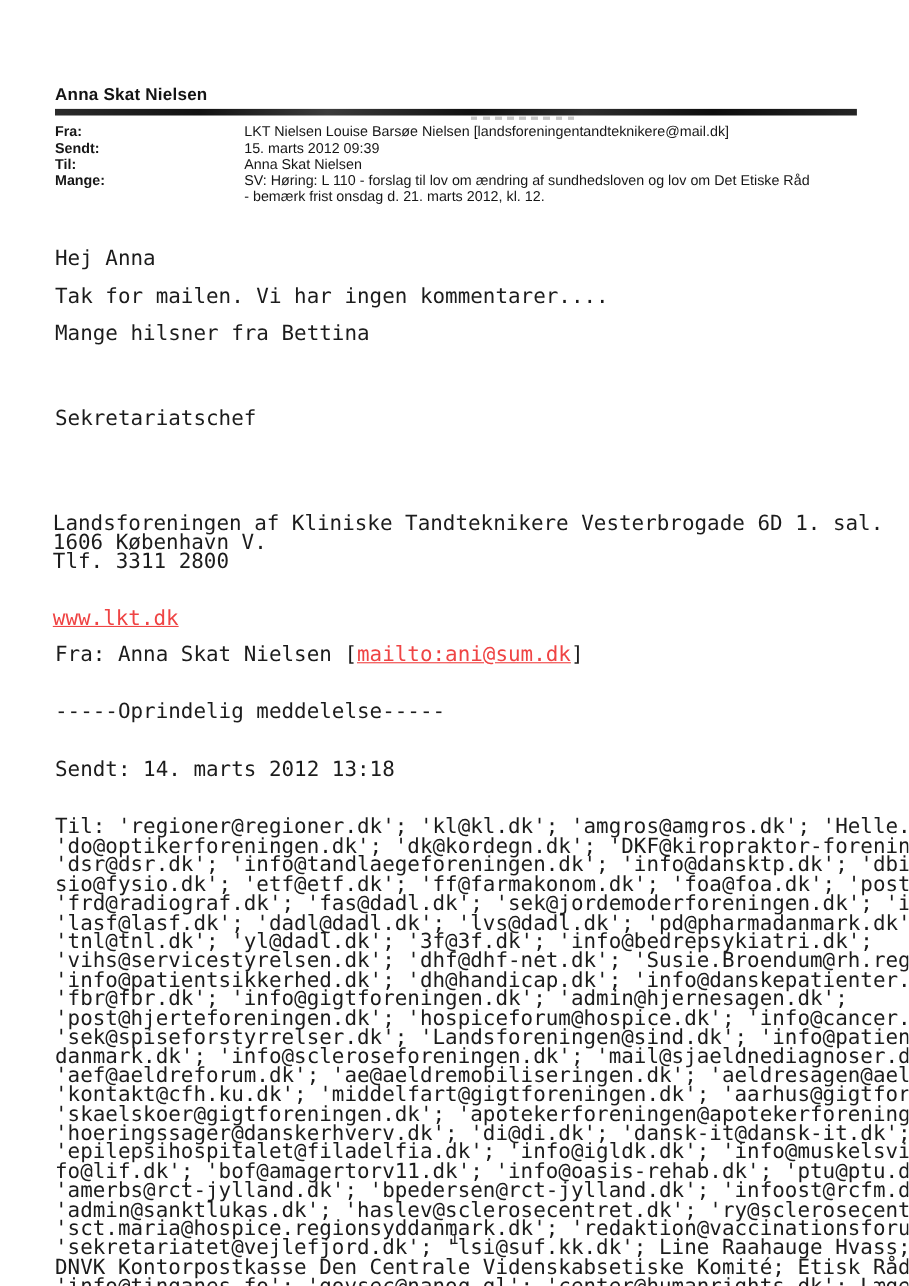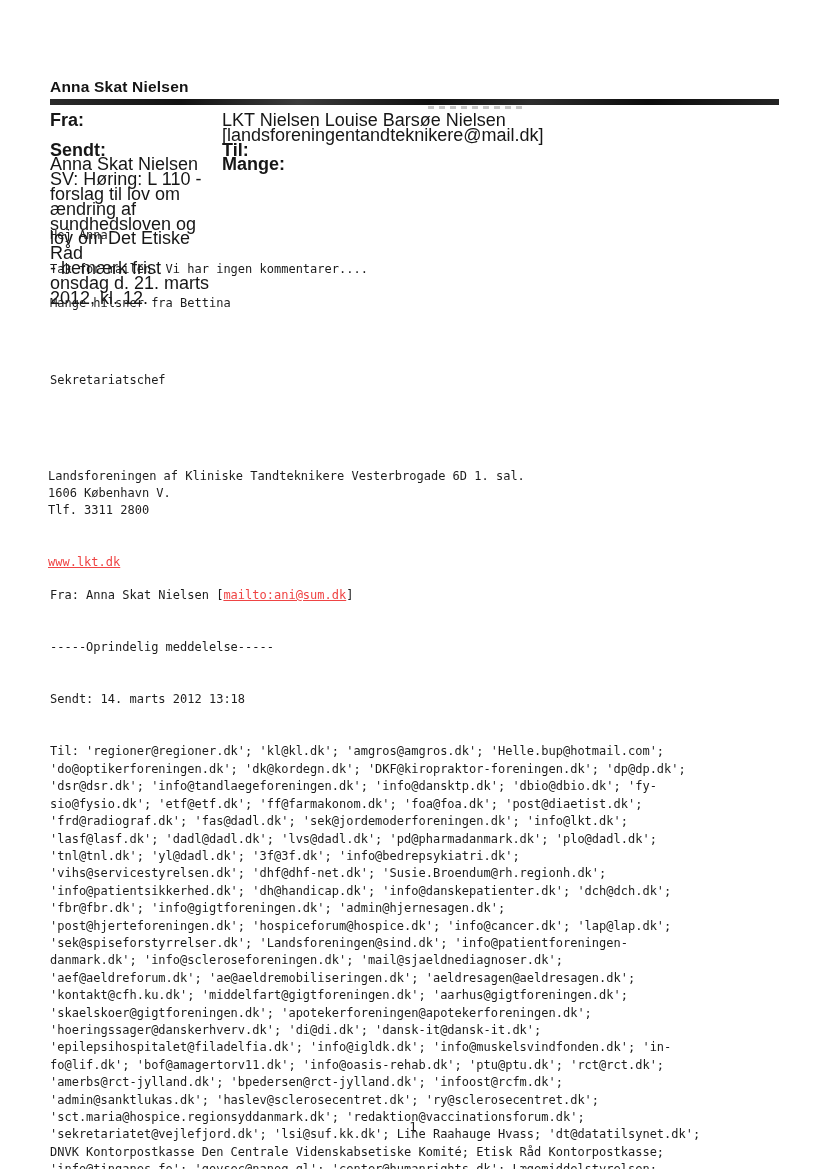--- a/index.html
+++ b/index.html
@@ -33,30 +33,30 @@
     width: 95px; height: 3px;
     background: repeating-linear-gradient(90deg, #b9b9b9 0 6px, #ffffff 6px 11px);
     opacity: 0.8;
   }
 
   .mail-header {
     left: 50px; top: 113px;
     width: 732px;
     display: grid;
     grid-template-columns: 172px 1fr;
-    font-size: 18px;
+    font-size: 13px;
     line-height: 14.8px;
     color: #161616;
   }
   .hdr-label { font-weight: bold; }
   .hdr-value { white-space: pre-line; }
 
   .mono {
     font-family: "DejaVu Sans Mono", monospace;
-    font-size: 12px;
+    font-size: 19px;
     line-height: 17.1px;
     color: #1c1c1c;
     white-space: pre;
   }
   .greeting  { left: 50px; top: 227px; }
   .sig-role  { left: 50px; top: 372px; }
   .sig-block { left: 48px; top: 434px; }
   .link {
     text-decoration: underline;
     color: #ef4444;
@@ -86,20 +86,21 @@
 
   <div class="abs title-rule"></div>
 
   <div class="abs scan-smudge"></div>
 
   <div class="abs mail-header">
     <div class="hdr-label">Fra:</div>
     <div class="hdr-value">LKT Nielsen Louise Barsøe Nielsen [landsforeningentandteknikere@mail.dk]</div>
 
     <div class="hdr-label">Sendt:</div>
+    <div class="hdr-value">15. marts 2012 09:39</div>
 
     <div class="hdr-label">Til:</div>
     <div class="hdr-value">Anna Skat Nielsen</div>
 
     <div class="hdr-label">Mange:</div>
     <div class="hdr-value">SV: Høring: L 110 - forslag til lov om ændring af sundhedsloven og lov om Det Etiske Råd
 - bemærk frist onsdag d. 21. marts 2012, kl. 12.</div>
   </div>
 
   <div class="abs mono greeting">Hej Anna

